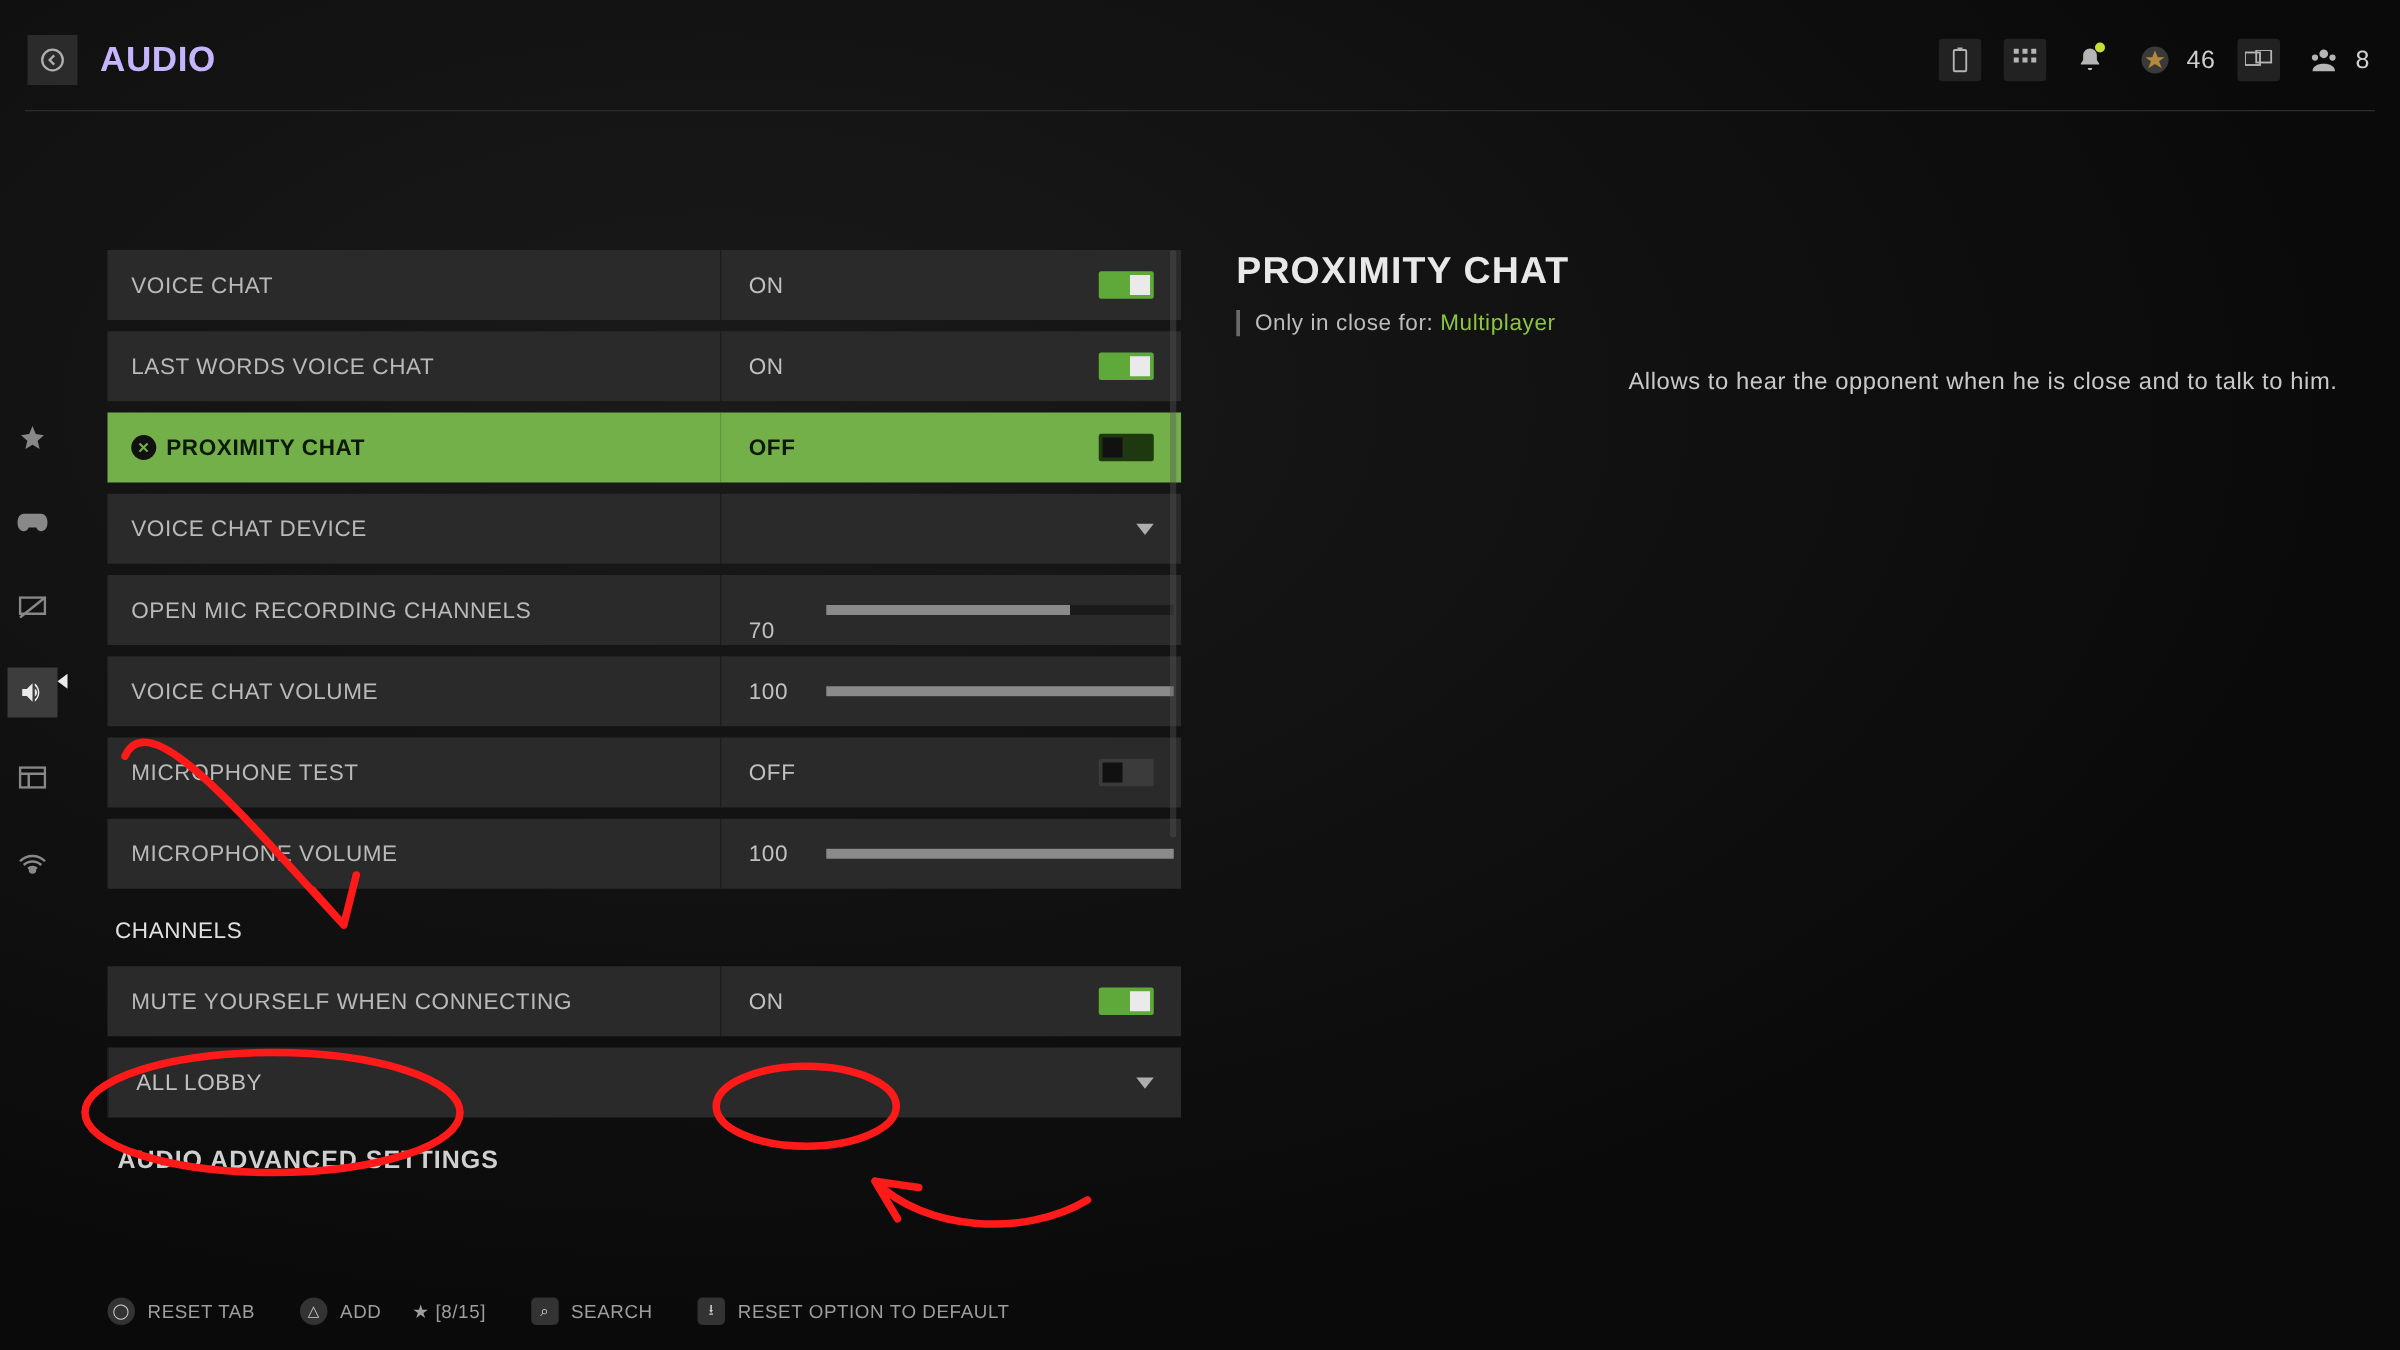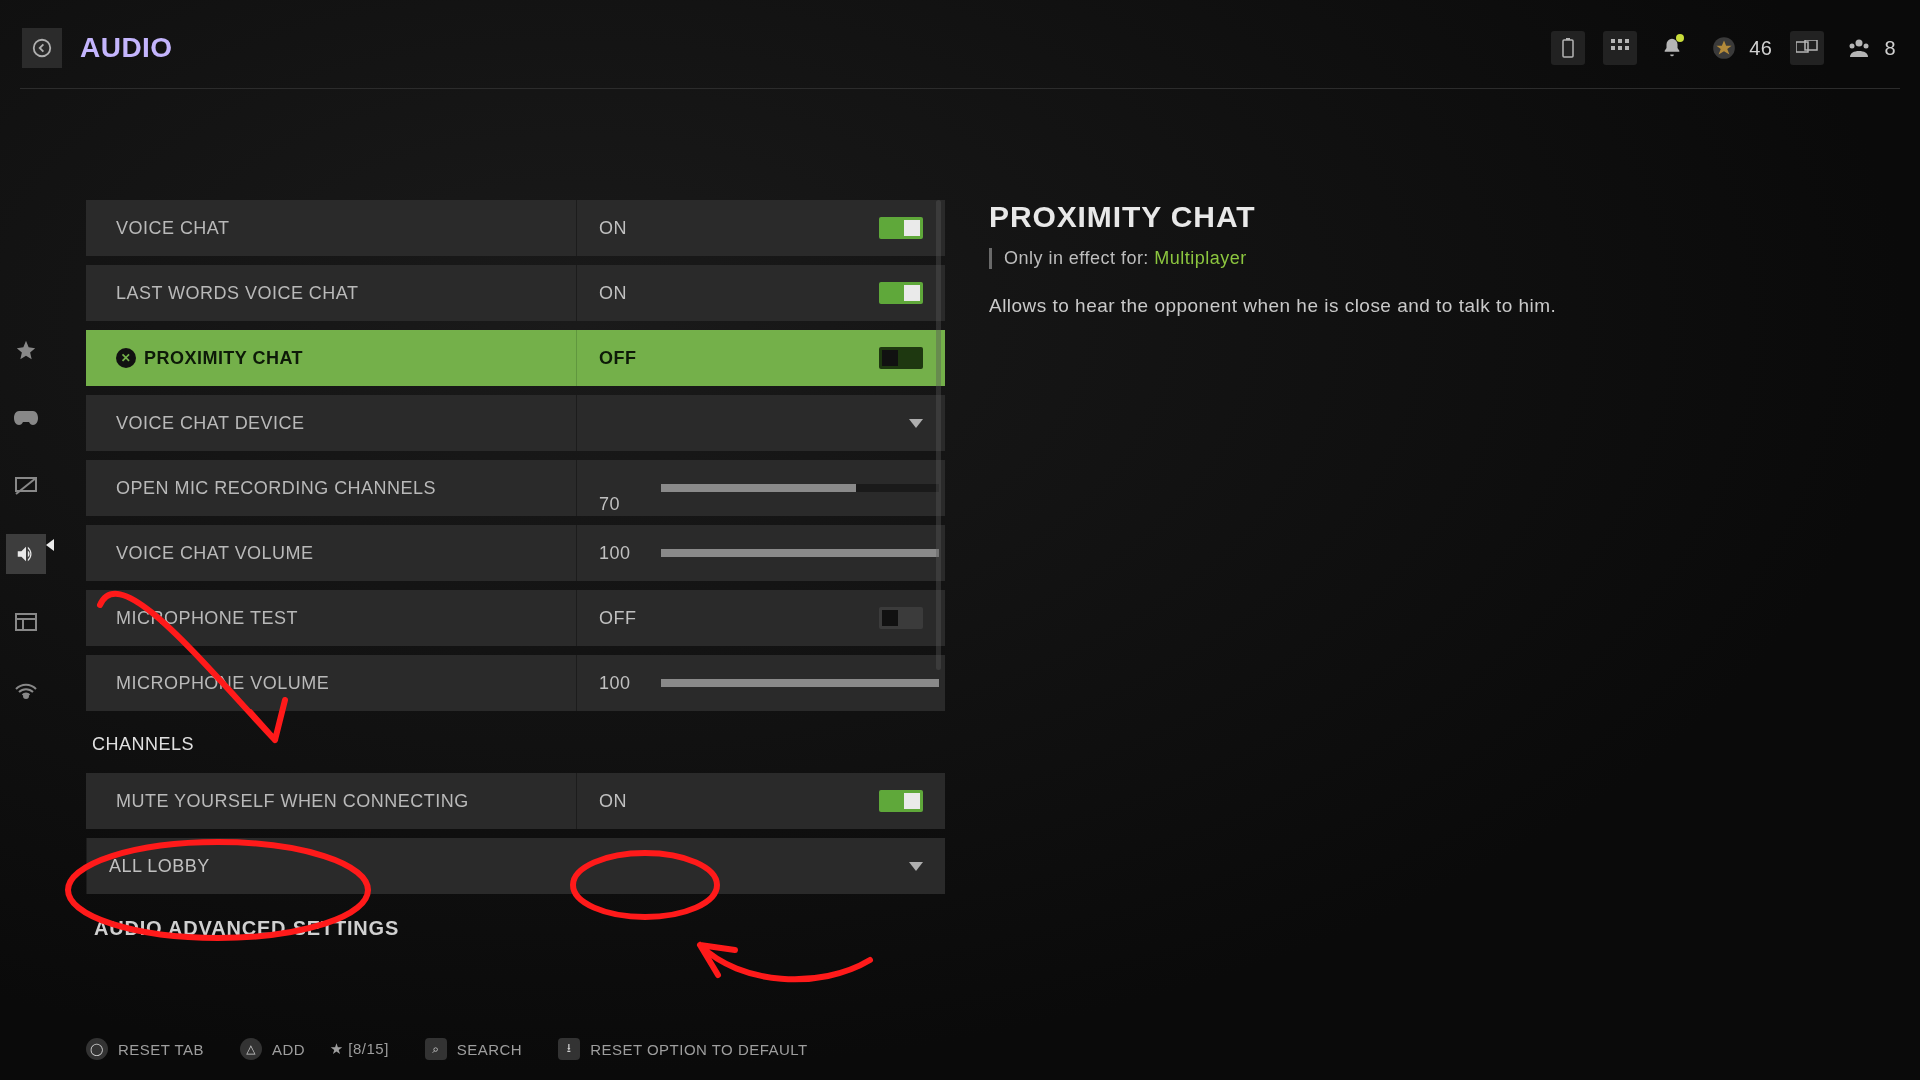--- a/index.html
+++ b/index.html
@@ -63,21 +63,21 @@
   display:flex; align-items:center;
   height: 56px;
   background:#2a2a2a;
   margin-bottom: 9px;
   cursor:pointer;
 }
 .row.selected { background:#74b04a; color:#0d1a08; }
 .row.selected .row-label, .row.selected .row-value { color:#0d1a08; font-weight:600; }
 .row-label {
   flex: 0 0 490px;
-  padding-left: 30px;
+  padding-left: 19px;
   font-size: 18px;
   font-weight: 500;
   color:#b9b9b9;
 }
 .row.selected .row-label { display:flex; align-items:center; gap:8px; }
 .xicon { width:20px; height:20px; border-radius:50%; background:#111; display:inline-flex; align-items:center; justify-content:center; color:#74b04a; font-size:12px; font-weight:700; }
 .row-vsep { width:1px; height:56px; background:#1c1c1c; }
 .row.selected .row-vsep { background:#3c6a28; opacity:.35; }
 .row-value {
   flex:1; padding-left: 22px;
@@ -108,21 +108,21 @@
 }
 .row.advanced { background:transparent; height:50px; }
 .row.advanced .row-label { color:#d0d0d0; font-size:20px; font-weight:700; letter-spacing:.04em; padding-left:8px; }
 
 .details-col {
   flex:1; padding: 100px 50px 0 44px;
 }
 .detail-title { font-size:30px; font-weight:700; color:#e8e8e8; letter-spacing:.03em; }
 .detail-note { margin-top:14px; font-size:18px; color:#bdbdbd; border-left:3px solid #6a6a6a; padding-left:12px; }
 .detail-note .hl { color:#8cc63f; }
-.detail-desc { margin-top:22px; font-size:19px; color:#c9c9c9; line-height:1.55; }
+.detail-desc { margin-top:22px; font-size:19px; color:#c9c9c9; line-height:1.55;text-align:right; }
 
 .footer {
   position:absolute; bottom:20px; left:86px; right:40px;
   display:flex; gap:36px; align-items:center;
   font-size:15px; color:#9e9e9e;
 }
 .fbtn { display:flex; align-items:center; gap:10px; cursor:pointer; }
 .fglyph { width:22px; height:22px; border-radius:50%; background:#333; display:inline-flex; align-items:center; justify-content:center; font-size:12px; color:#ccc; }
 .fglyph.sq { border-radius:4px; }
 .annotations { position:absolute; inset:0; pointer-events:none; }
@@ -342,21 +342,21 @@
       </div>
     <div class="row advanced">
       <div class="row-label">AUDIO ADVANCED SETTINGS</div>
     </div>
     <div class="scroll-edge"></div>
   </div>
 
   <div class="details-col">
     <div class="detail-title">PROXIMITY CHAT</div>
     <div class="detail-note">
-      <span>Only in effect for: </span><span class="hl">Multiplayer</span>
+      <span>Only in close for: </span><span class="hl">Multiplayer</span>
     </div>
     <div class="detail-desc">Allows to hear the opponent when he is close and to talk to him.</div>
   </div>
 </div>
 
 <div class="footer">
   <div class="fbtn">
       <span class="fglyph">◯</span>
       <span>RESET TAB</span>
     </div>

